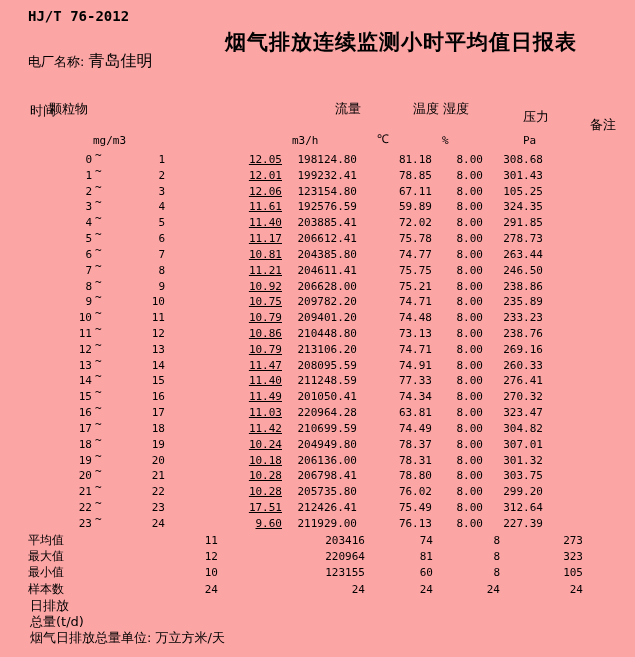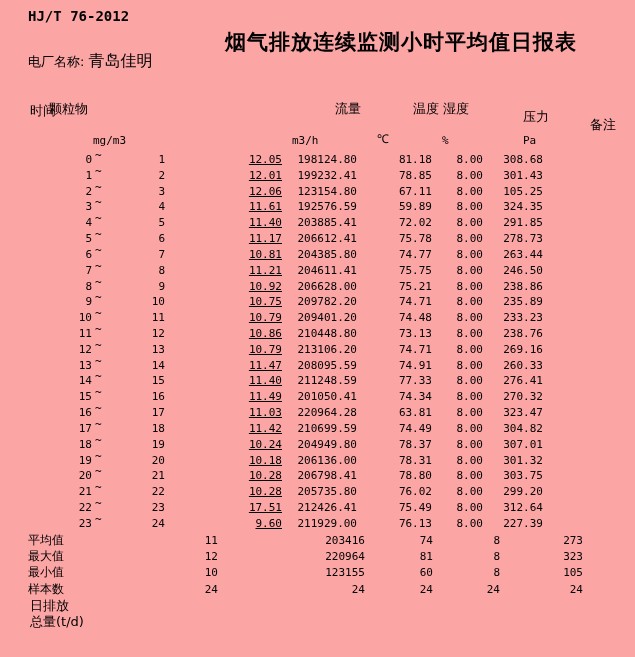--- a/index.html
+++ b/index.html
@@ -359,14 +359,15 @@
         <span class="cell s-dust">24</span>
         <span class="cell s-flow">24</span>
         <span class="cell s-temp">24</span>
         <span class="cell s-hum">24</span>
         <span class="cell s-pres">24</span>
       </div>
     </div>
 
   <div class="abs cjk f1">日排放</div>
   <div class="abs cjk f2">总量(t/d)</div>
+  <div class="abs cjk f3">烟气日排放总量单位: 万立方米/天</div>
 
 </div>
 
 </body></html>

